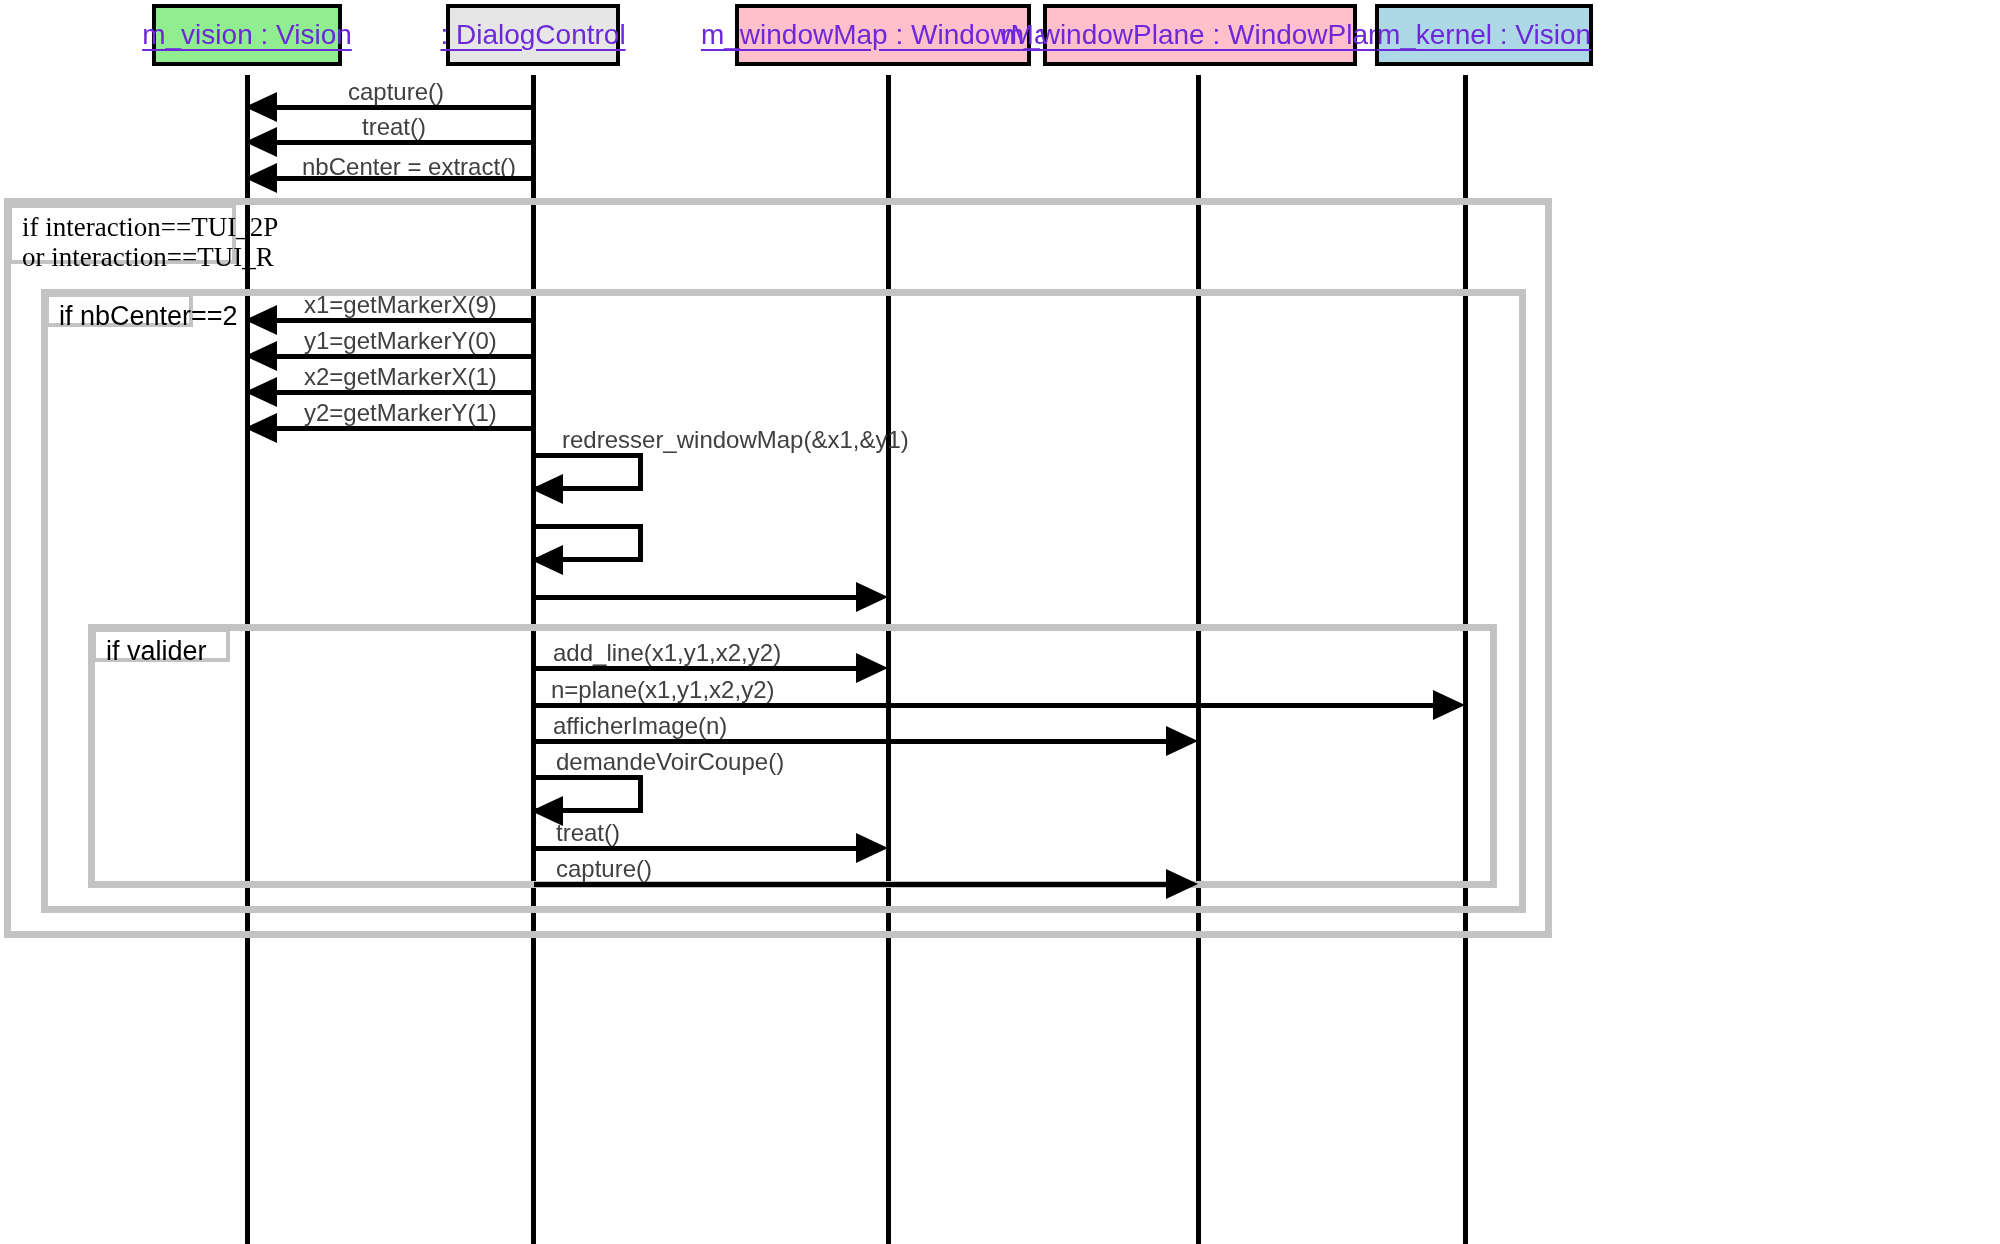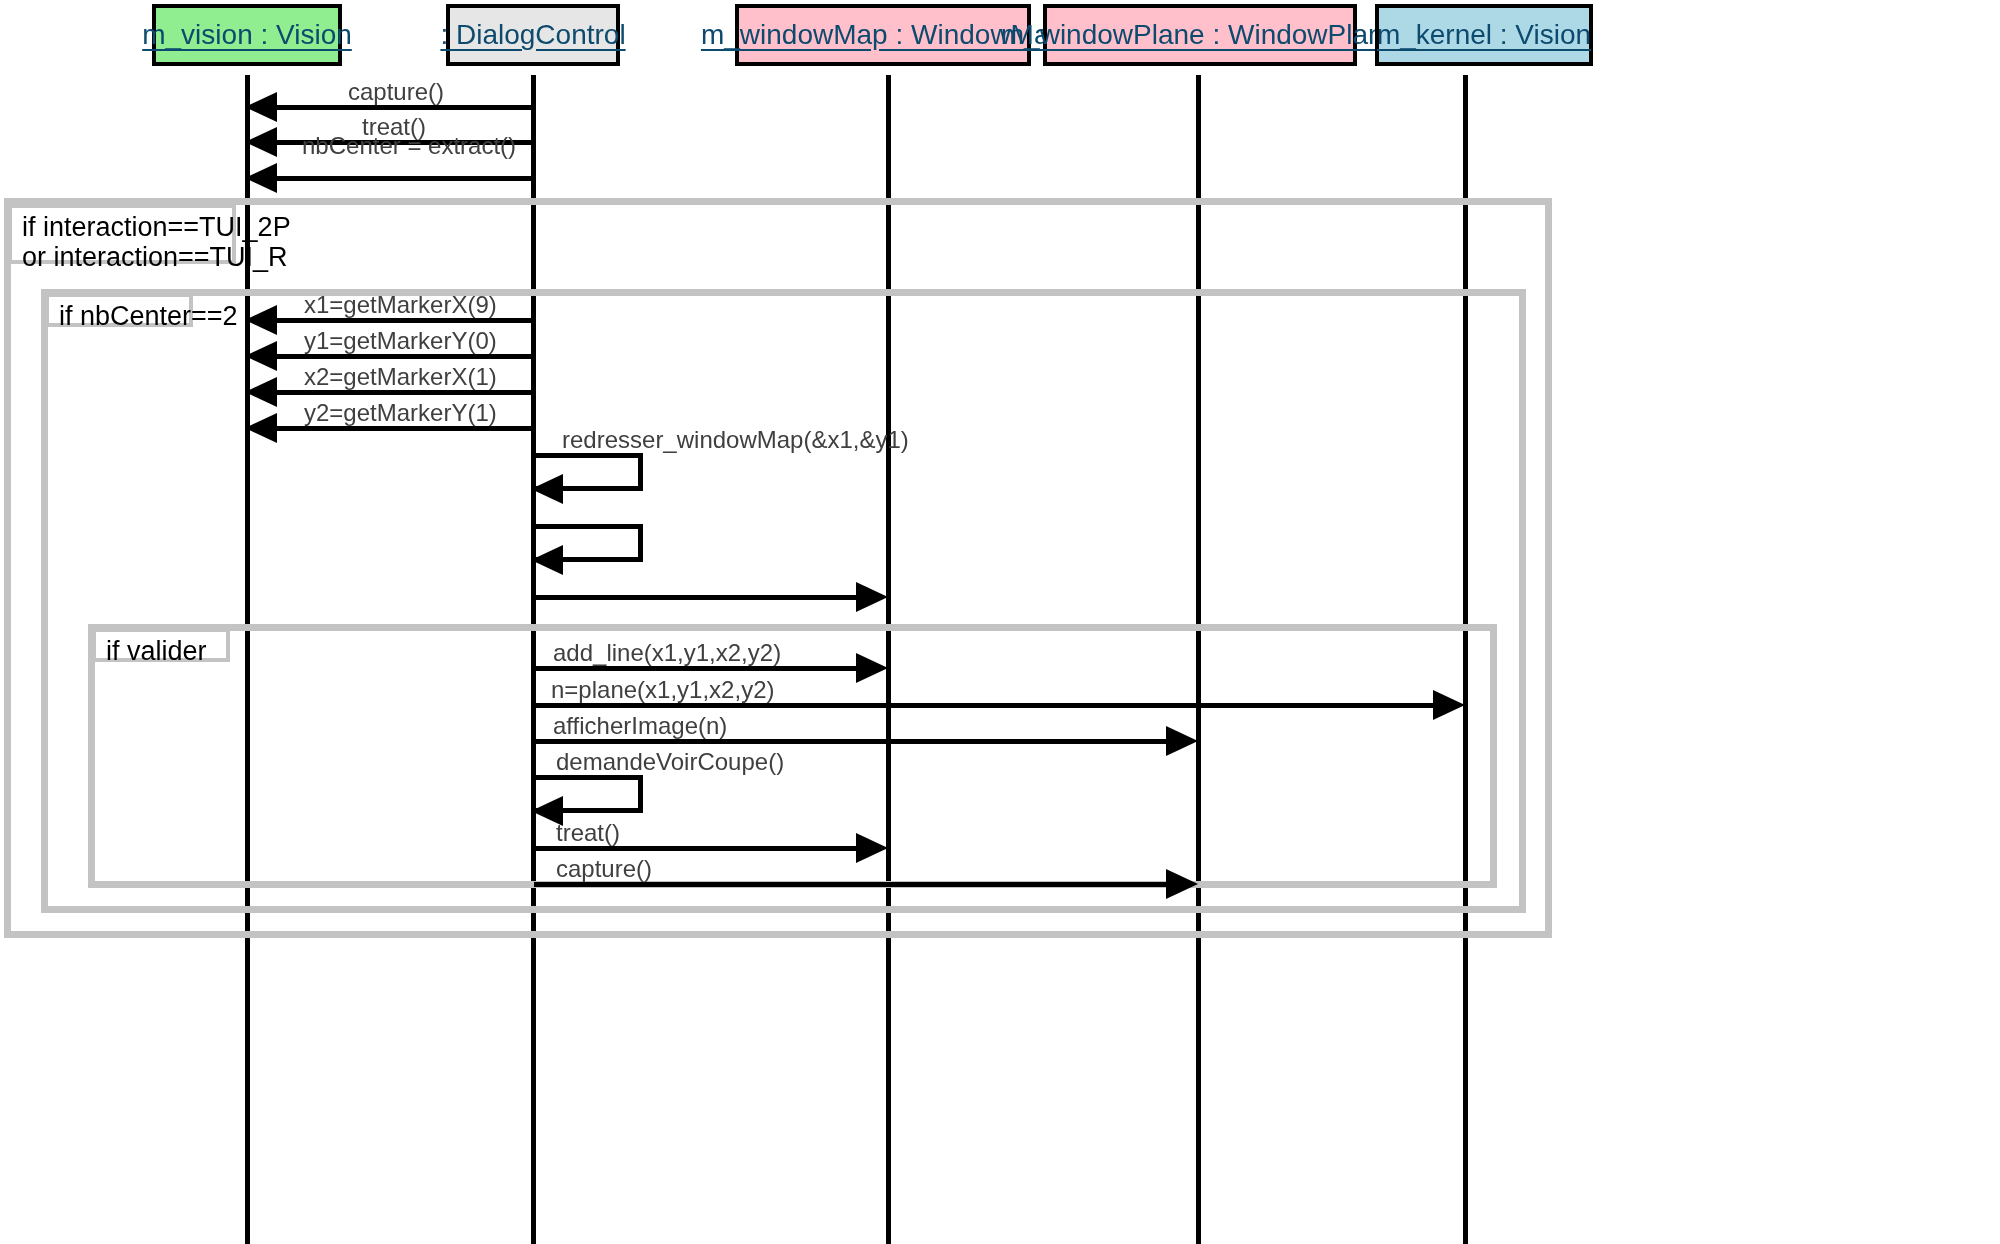--- a/index.html
+++ b/index.html
@@ -5,21 +5,21 @@
   html,body{margin:0;padding:0;background:#ffffff;}
   body{width:2000px;height:1244px;font-family:"Liberation Sans","DejaVu Sans",sans-serif;}
   #stage{position:relative;width:2000px;height:1244px;overflow:hidden;background:#fff;}
 
   
   .head{
     position:absolute;
     box-sizing:border-box;
     border:4px solid #000;
     display:flex;align-items:center;justify-content:center;
-    font-size:28px;color:#0c4a6e;line-height:1;
+    font-size:28px;color:#6d28d9;line-height:1;
   }
   .head .nm{ text-decoration:underline; text-underline-offset:5px; white-space:nowrap;}
 
   
   .lifeline{position:absolute;width:5px;background:#000;}
 
   
   .frag{position:absolute;box-sizing:border-box;border:7px solid #c3c3c3;background:transparent;}
   .fraglabel{
     position:absolute;box-sizing:border-box;
@@ -73,38 +73,38 @@
     <span class="nm">m_kernel : Vision</span>
   </div>
 
   <div class="lifeline" style="left:245px;top:75px;height:1169px;"></div>
   <div class="lifeline" style="left:531px;top:75px;height:1169px;"></div>
   <div class="lifeline" style="left:886px;top:75px;height:1169px;"></div>
   <div class="lifeline" style="left:1196px;top:75px;height:1169px;"></div>
   <div class="lifeline" style="left:1463px;top:75px;height:1169px;"></div>
 
   <div class="frag" style="left:4px;top:198px;width:1548px;height:740px;"></div>
-  <div class="fraglabel" style="left:8px;top:204px;width:228px;height:60px;">if interaction==TUI_2P
+  <div class="fraglabel" style="left:8px;top:204px;width:228px;height:60px;font-family:Liberation Serif, serif;">if interaction==TUI_2P
 or interaction==TUI_R</div>
 
   <div class="frag" style="left:41px;top:289px;width:1485px;height:624px;"></div>
   <div class="fraglabel" style="left:45px;top:293px;width:148px;height:34px;">if nbCenter==2</div>
 
   <div class="frag" style="left:88px;top:624px;width:1409px;height:264px;"></div>
   <div class="fraglabel" style="left:92px;top:628px;width:138px;height:34px;">if valider</div>
 
   <div class="msglabel" style="left:348px;top:80px;">capture()</div>
   <div class="msgline" style="left:255px;top:105px;width:278px;"></div>
   <div class="arrowL" style="left:245px;top:92px;"></div>
 
   <div class="msglabel" style="left:362px;top:115px;">treat()</div>
   <div class="msgline" style="left:255px;top:140px;width:278px;"></div>
   <div class="arrowL" style="left:245px;top:127px;"></div>
 
-  <div class="msglabel" style="left:302px;top:134px;">nbCenter = extract()</div>
+  <div class="msglabel" style="left:302px;top:155px;">nbCenter = extract()</div>
   <div class="msgline" style="left:255px;top:176px;width:278px;"></div>
   <div class="arrowL" style="left:245px;top:163px;"></div>
 
   <div class="msglabel" style="left:304px;top:293px;">x1=getMarkerX(9)</div>
   <div class="msgline" style="left:255px;top:318px;width:278px;"></div>
   <div class="arrowL" style="left:245px;top:305px;"></div>
 
   <div class="msglabel" style="left:304px;top:329px;">y1=getMarkerY(0)</div>
   <div class="msgline" style="left:255px;top:354px;width:278px;"></div>
   <div class="arrowL" style="left:245px;top:341px;"></div>

